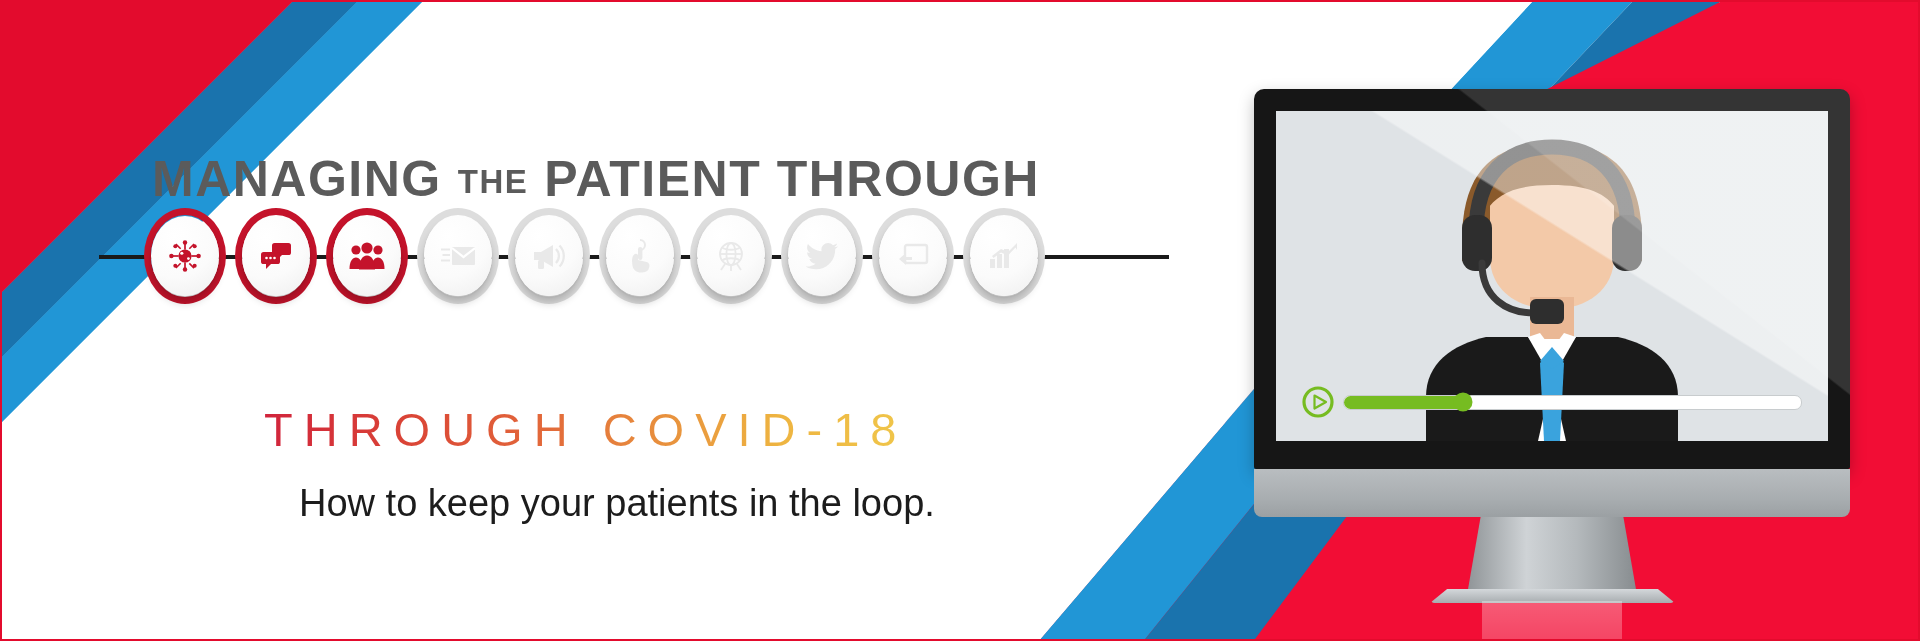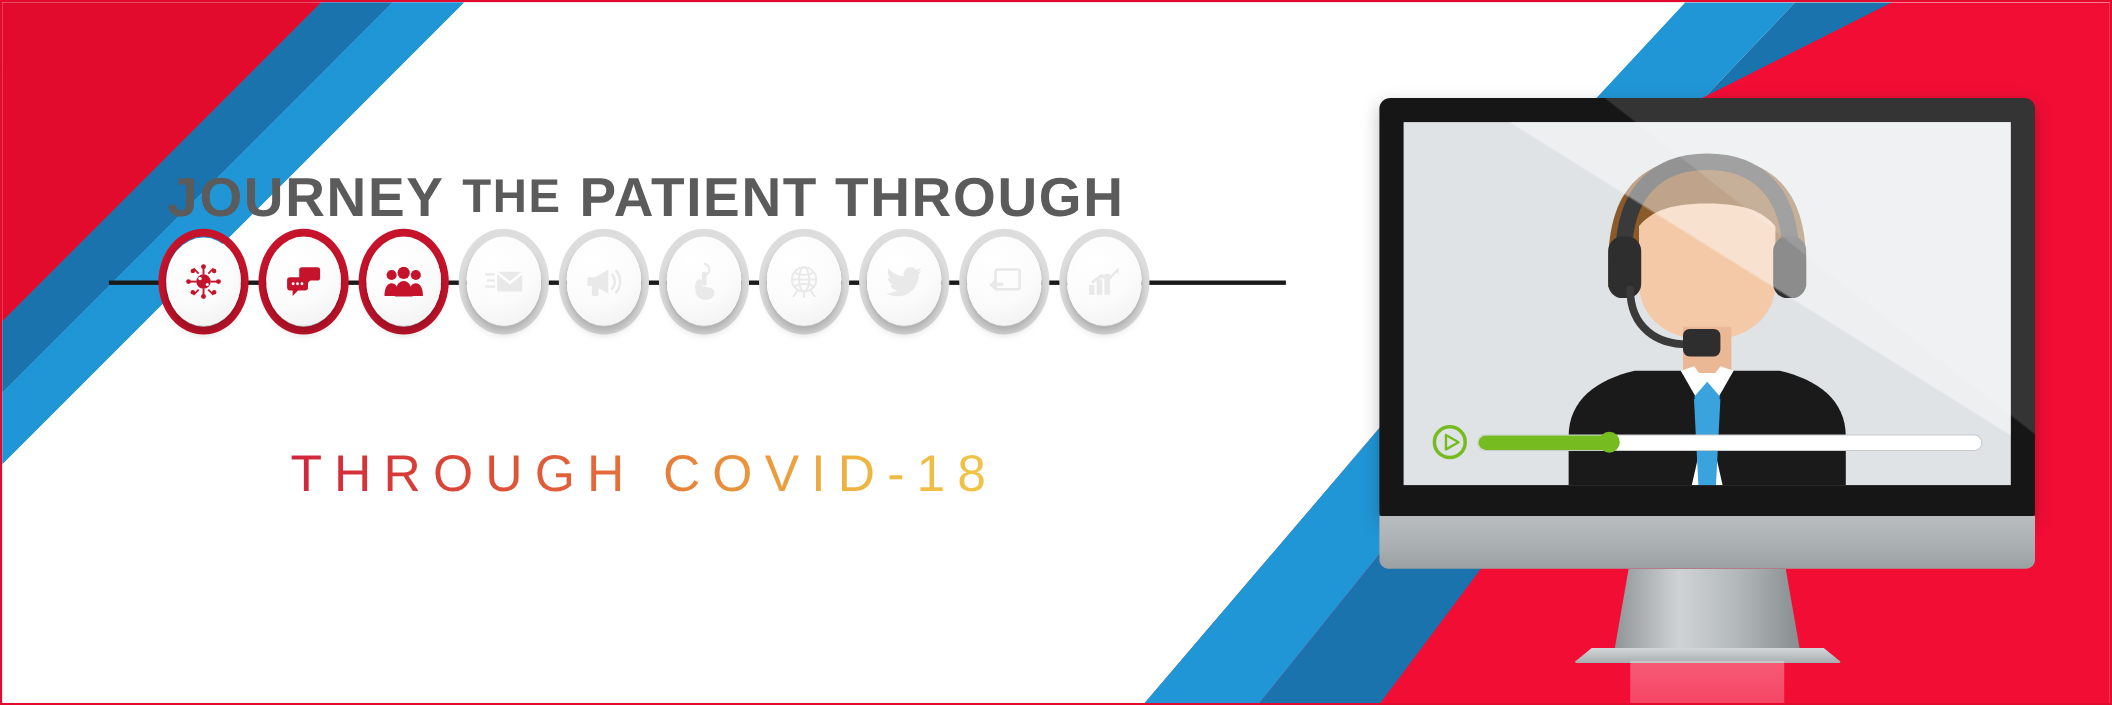--- a/index.html
+++ b/index.html
@@ -44,21 +44,21 @@
     color: #5b5b5b;
     font-weight: bold;
     letter-spacing: 1px;
     line-height: 1;
   }
   .headline .big {
     font-size: 50px;
     letter-spacing: 1.5px;
   }
   .headline .small {
-    font-size: 43px;
+    font-size: 33px;
     letter-spacing: 1.5px;
     position: relative;
     top: -3px;
   }
   .headline .sp { display:inline-block; width: 16px; }
 
   
   .timeline {
     position: absolute;
     left: 97px;
@@ -288,21 +288,21 @@
     <polygon points="420,0 1530,0 1140,420 0,420" fill="#ffffff"></polygon>
 
     <polygon points="290,0 355,0 0,355 0,290" fill="#1a73ad"></polygon>
     <polygon points="355,0 420,0 0,420 0,355" fill="#2196d6"></polygon>
     <polygon points="0,0 290,0 0,290" fill="#e30b2d"></polygon>
   </svg>
 
   <div class="left-block">
 
     <div class="headline">
-      <span class="big">JOURNEY</span><span class="sp"></span><span class="small">THE</span><span class="sp"></span><span class="big">PATIENT THROUGH</span>
+      <span class="big">MANAGING</span><span class="sp"></span><span class="small">THE</span><span class="sp"></span><span class="big">PATIENT THROUGH</span>
     </div>
 
     <div class="timeline">
       <div class="rail"></div>
       <div class="nodes">
 
         <div class="node active">
           <div class="ring"></div>
           <div class="disc">
             <svg width="34" height="34" viewBox="0 0 32 32">
@@ -458,20 +458,21 @@
               </g>
             </svg>
           </div>
         </div>
 
       </div>
     </div>
 
     <div class="covid-line">THROUGH COVID-18</div>
 
+    <div class="tagline">How to keep your patients in the loop.</div>
   </div>
 
   <div class="monitor">
     <div class="bezel">
       <div class="screen">
 
         <svg class="avatar-svg" width="552" height="330" viewBox="0 0 552 330">
 
           <path d="M186 130 C186 62 216 32 276 32 C336 32 366 62 366 130 L366 150 L186 150 Z" fill="#8a5a2b"></path>
 

